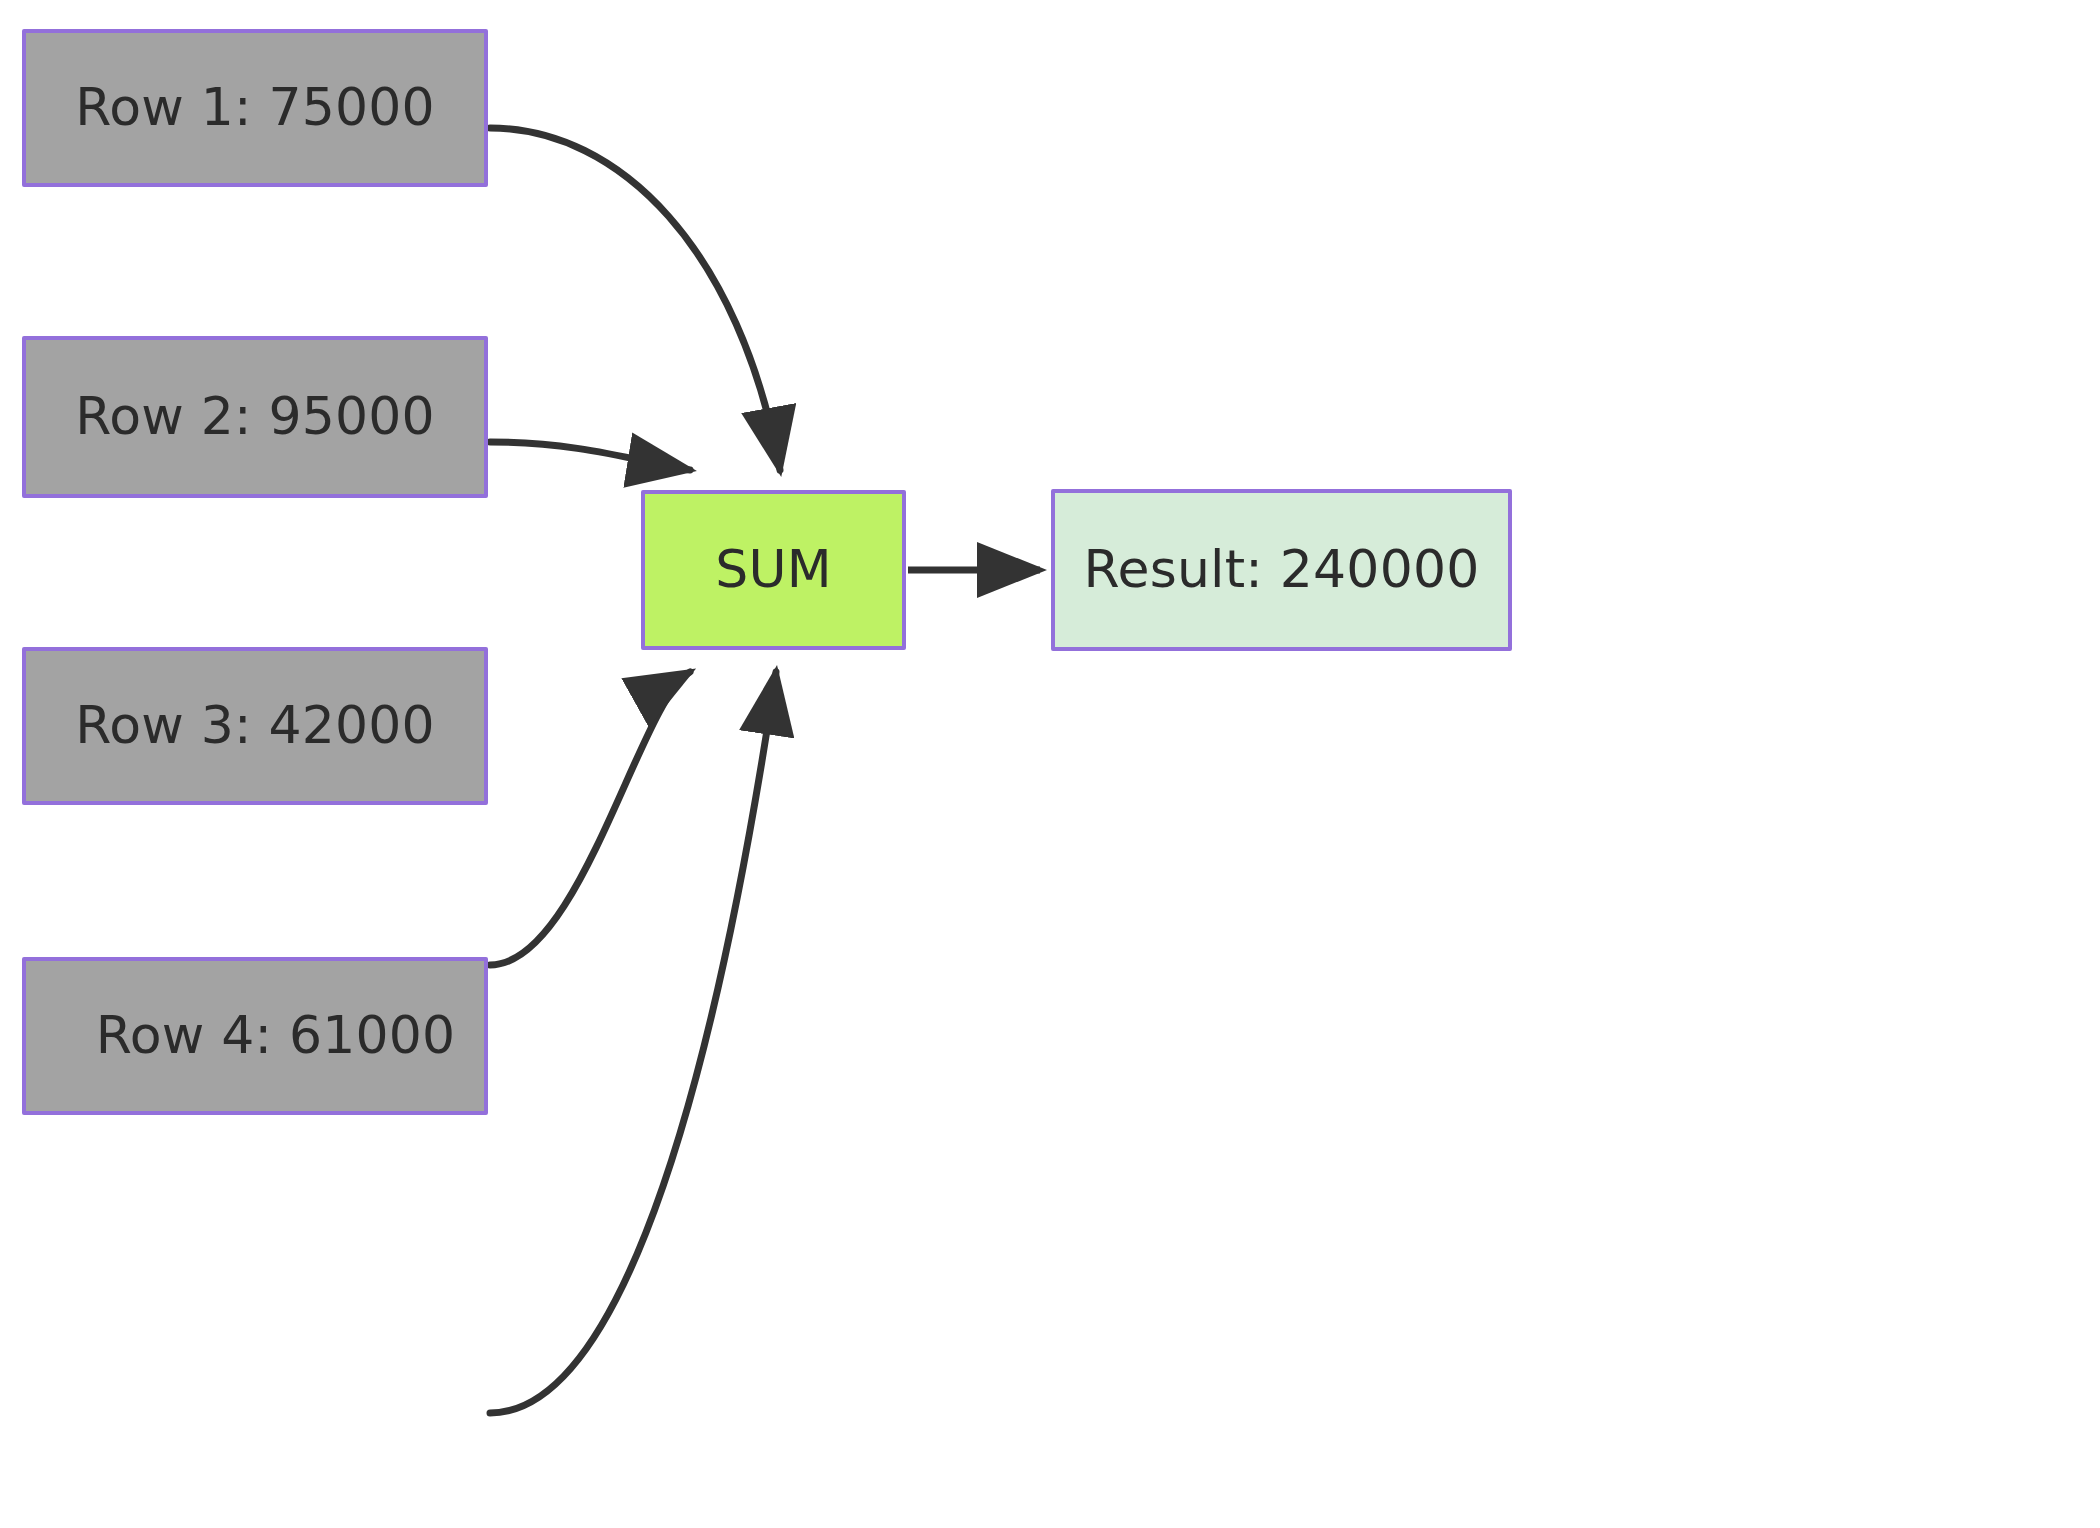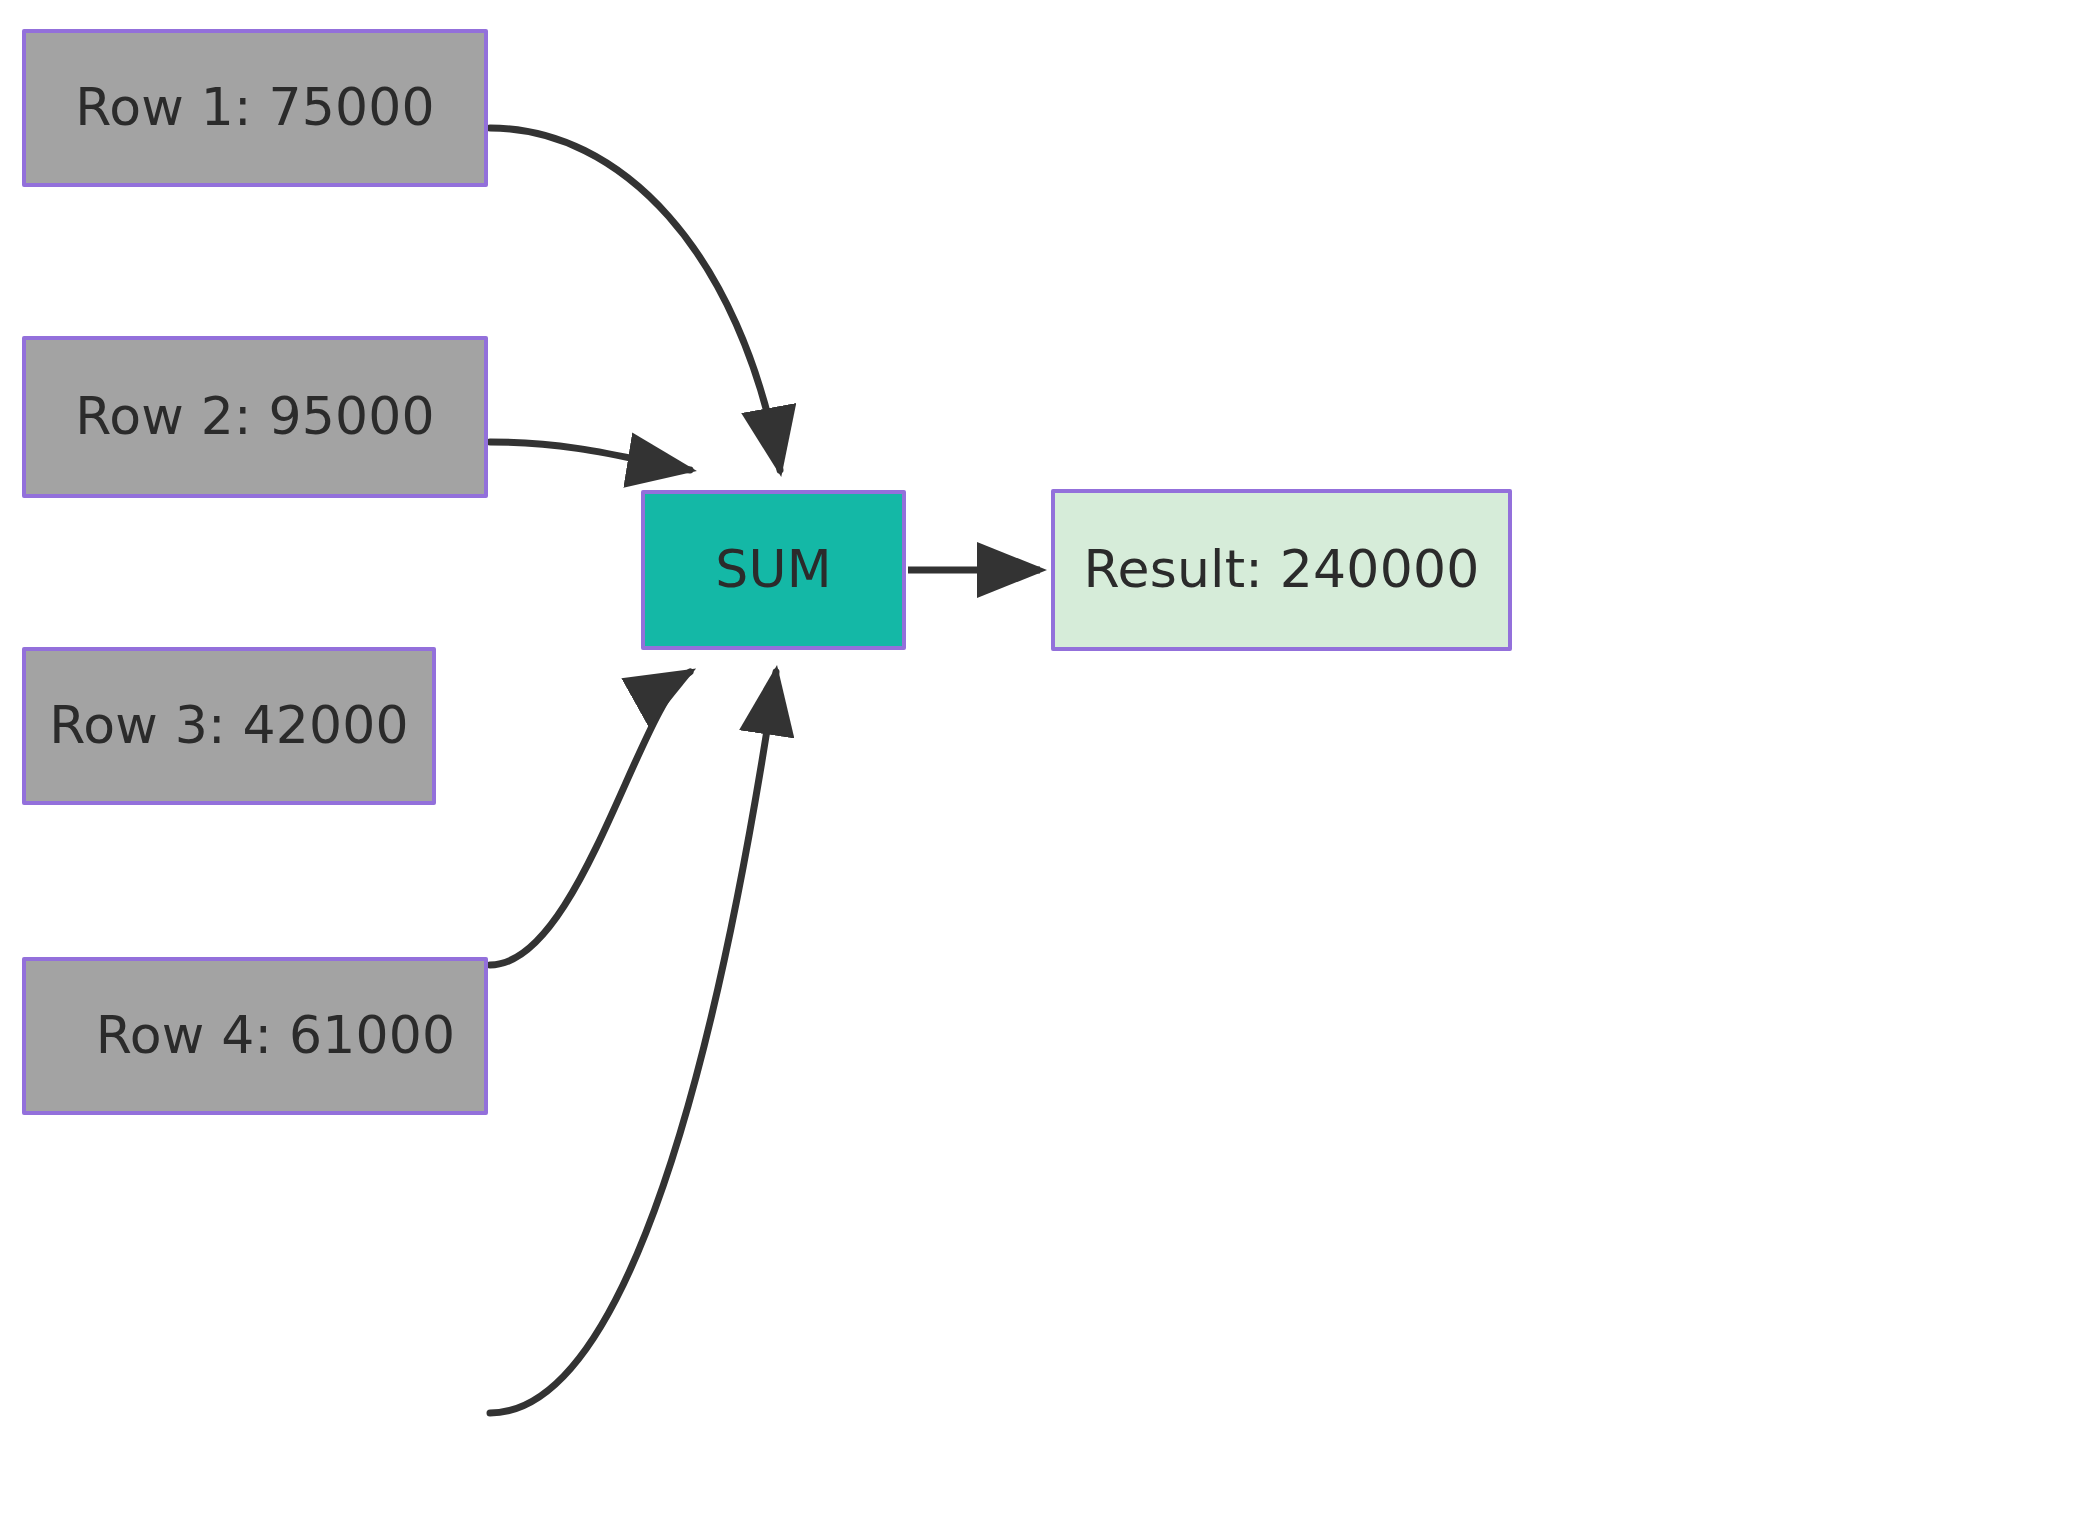--- a/index.html
+++ b/index.html
@@ -42,30 +42,30 @@
     font-size: 52px;
     font-weight: 400;
     line-height: 1.1;
     letter-spacing: 0.2px;
     white-space: nowrap;
   }
   .node-source {
     background: #a3a3a3;
   }
   .node-op {
-    background: #14b8a6;
+    background: #bef264;
   }
   .node-result {
     background: #d6ecd9;
   }
 
   
   #node-row-1 { left: 22px;  top: 29px;   width: 466px; height: 158px; }
   #node-row-2 { left: 22px;  top: 336px;  width: 466px; height: 162px; }
-  #node-row-3 { left: 22px;  top: 647px;  width: 414px; height: 158px; }
+  #node-row-3 { left: 22px;  top: 647px;  width: 466px; height: 158px; }
   #node-row-4 { left: 22px;  top: 957px;  width: 466px; height: 158px; padding-left: 41px; }
 
   
   #node-row-1 { top: 29px;   height: 158px; }
   #node-row-2 { top: 336px;  height: 162px; }
   #node-row-3 { top: 647px;  height: 158px; }
   #node-row-4 { top: 957px;  height: 158px; }
 
   #node-sum    { left: 641px;  top: 490px;  width: 265px; height: 160px; }
   #node-result { left: 1051px; top: 489px;  width: 461px; height: 162px; }

